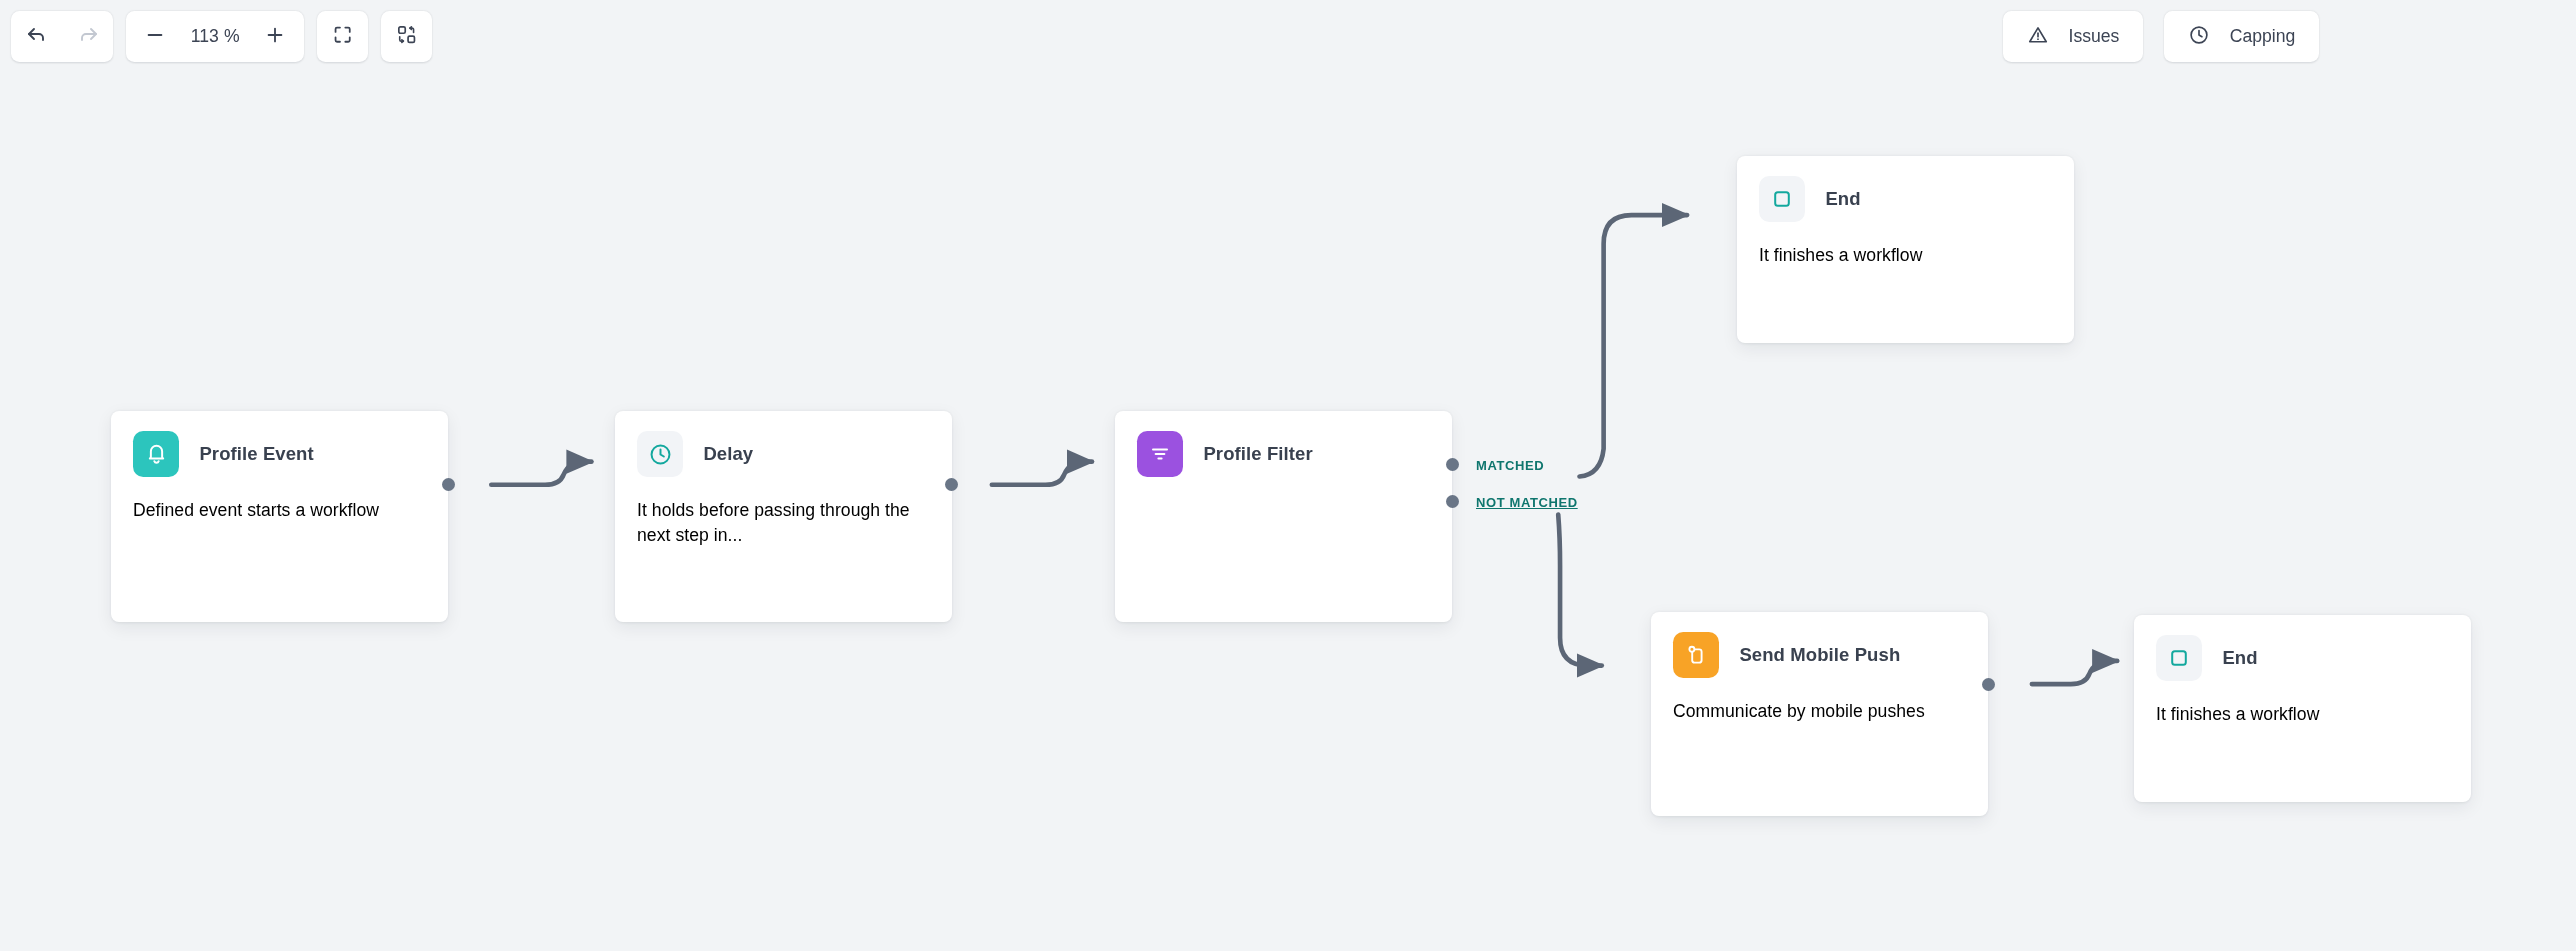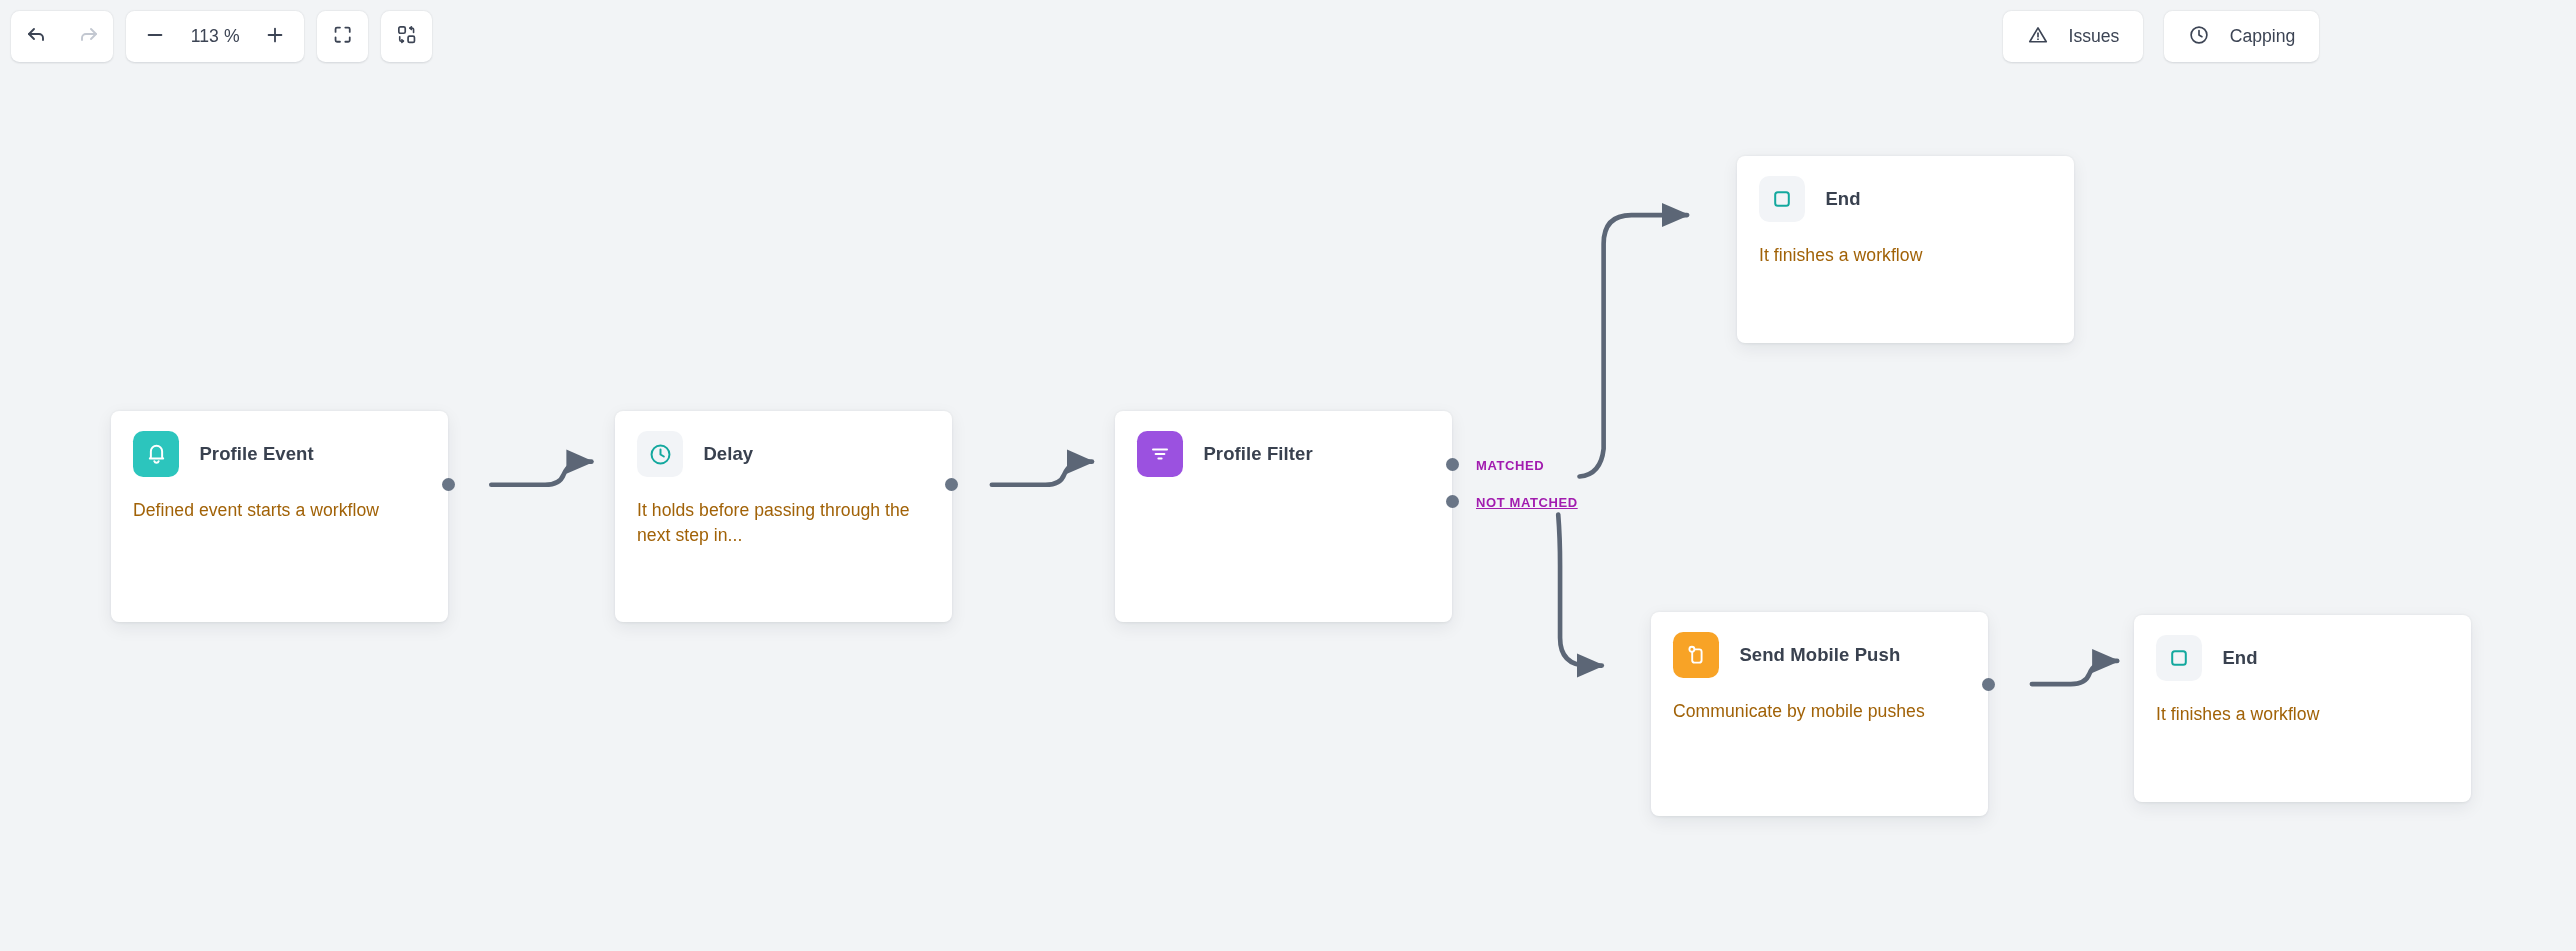--- a/index.html
+++ b/index.html
@@ -107,39 +107,39 @@
     font-size: 18.5px;
     font-weight: 700;
     color: #39414f;
     white-space: nowrap;
     letter-spacing: 0.1px;
   }
   .node-desc {
     margin-top: 20.4px;
     font-size: 17.6px;
     line-height: 25px;
-    color: #a16207;
+    color: #000000;
     letter-spacing: 0.05px;
   }
 
   
   .port {
     position: absolute;
     width: 13px; height: 13px;
     border-radius: 50%;
     background: #697586;
     cursor: pointer;
     z-index: 30;
   }
 
   .branch-label {
     position: absolute;
     font-size: 13px;
     font-weight: 700;
-    color: #a21caf;
+    color: #0f766e;
     letter-spacing: 0.6px;
     white-space: nowrap;
     z-index: 25;
     user-select: none;
   }
 
   svg.edges {
     position: absolute;
     top: 0; left: 0;
     width: 2576px; height: 952px;

